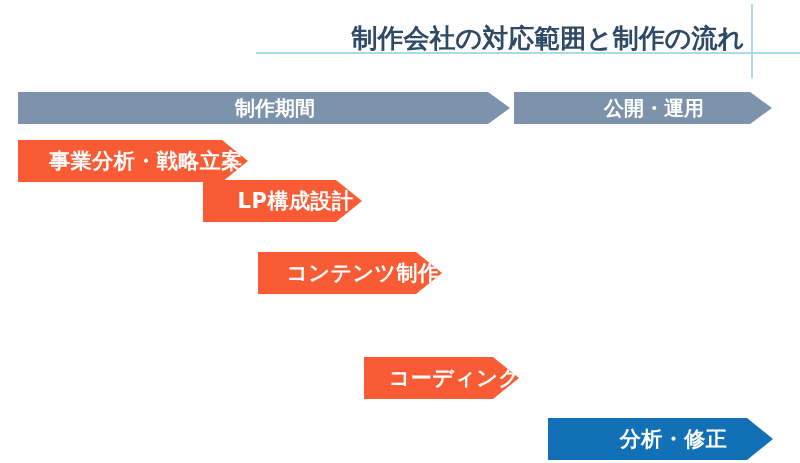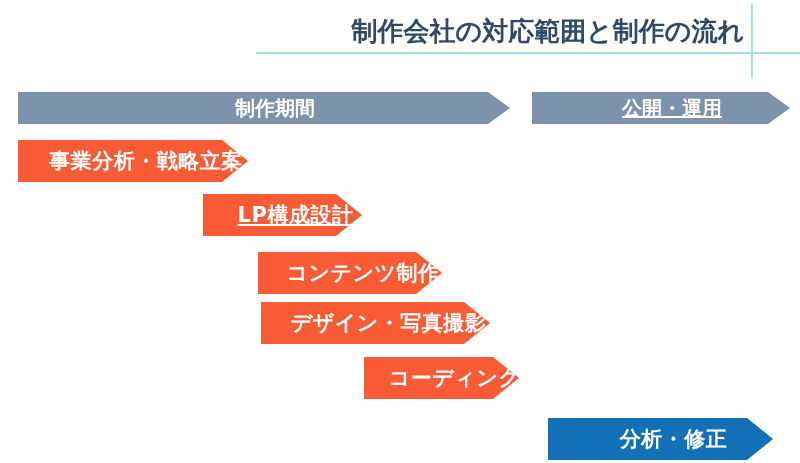--- a/index.html
+++ b/index.html
@@ -2,21 +2,21 @@
 <html style="--gray-arrow: #7d93ab; --orange-arrow: #f95c35; --blue-arrow: #1170b6; --title-text: #2e4a66; --accent-line: #a8dce8; --arrow-text: #ffffff;"><head>
 <meta charset="utf-8">
 <style>
   html,body { margin:0; padding:0; background:#ffffff; }
   .stage {
     position:relative; width:800px; height:463px; background:#ffffff;
     overflow:hidden;
     font-family:"DejaVu Sans","Liberation Sans",sans-serif;
   }
   .title {
-    position:absolute; top:14px; right:56px;
+    position:absolute; top:21px; right:56px;
     font-size:26px; font-weight:bold;
     color:var(--title-text,#2e4a66);
     white-space:nowrap;
   }
   .hline {
     position:absolute; left:256px; top:52px; width:544px; height:2px;
     background:var(--accent-line,#a8dce8);
   }
   .vline {
     position:absolute; left:751px; top:4px; width:2px; height:74px;
@@ -27,28 +27,28 @@
     color:var(--arrow-text,#ffffff); font-weight:bold; white-space:nowrap;
     box-sizing:border-box;
     padding-left:40px;
   }
   .phase {
     top:92px; height:32px; font-size:20px; padding-right:18px;
     background:var(--gray-arrow,#7d93ab);
     clip-path:polygon(0 0, calc(100% - 22px) 0, 100% 50%, calc(100% - 22px) 100%, 0 100%);
   }
   .phase-1 { left:18px;  width:492px; }
-  .phase-2 { left:532px; width:258px;text-decoration:underline; }
+  .phase-2 { left:514px; width:258px; }
   .step {
     height:42px; font-size:21px; padding-right:14px; letter-spacing:0.5px;
     background:var(--orange-arrow,#f95c35);
     clip-path:polygon(0 0, calc(100% - 26px) 0, 100% 50%, calc(100% - 26px) 100%, 0 100%);
   }
   .step-1 { left:18px;  top:140px; width:230px; }
-  .step-2 { left:203px; top:194px; width:159px;text-decoration:underline; }
+  .step-2 { left:203px; top:180px; width:159px; }
   .step-3 { left:250px; top:252px; width:184px;margin-left:8px; }
   .step-4 { left:261px; top:302px; width:229px; }
   .step-5 { left:364px; top:357px; width:155px; }
   .step-6 { left:548px; top:410px; width:225px; background:var(--blue-arrow,#1170b6);margin-top:8px; }
 </style>
 </head>
 <body>
 
 <div class="stage">
 
@@ -65,23 +65,20 @@
 
   <div class="arrow step step-1">
     <span>事業分析・戦略立案</span>
   </div>
   <div class="arrow step step-2">
     <span>LP構成設計</span>
   </div>
   <div class="arrow step step-3">
     <span>コンテンツ制作</span>
   </div>
-  <div class="arrow step step-4">
-    <span>デザイン・写真撮影</span>
-  </div>
   <div class="arrow step step-5">
     <span>コーディング</span>
   </div>
   <div class="arrow step step-6">
     <span>分析・修正</span>
   </div>
 
 </div>
 
 </body></html>

